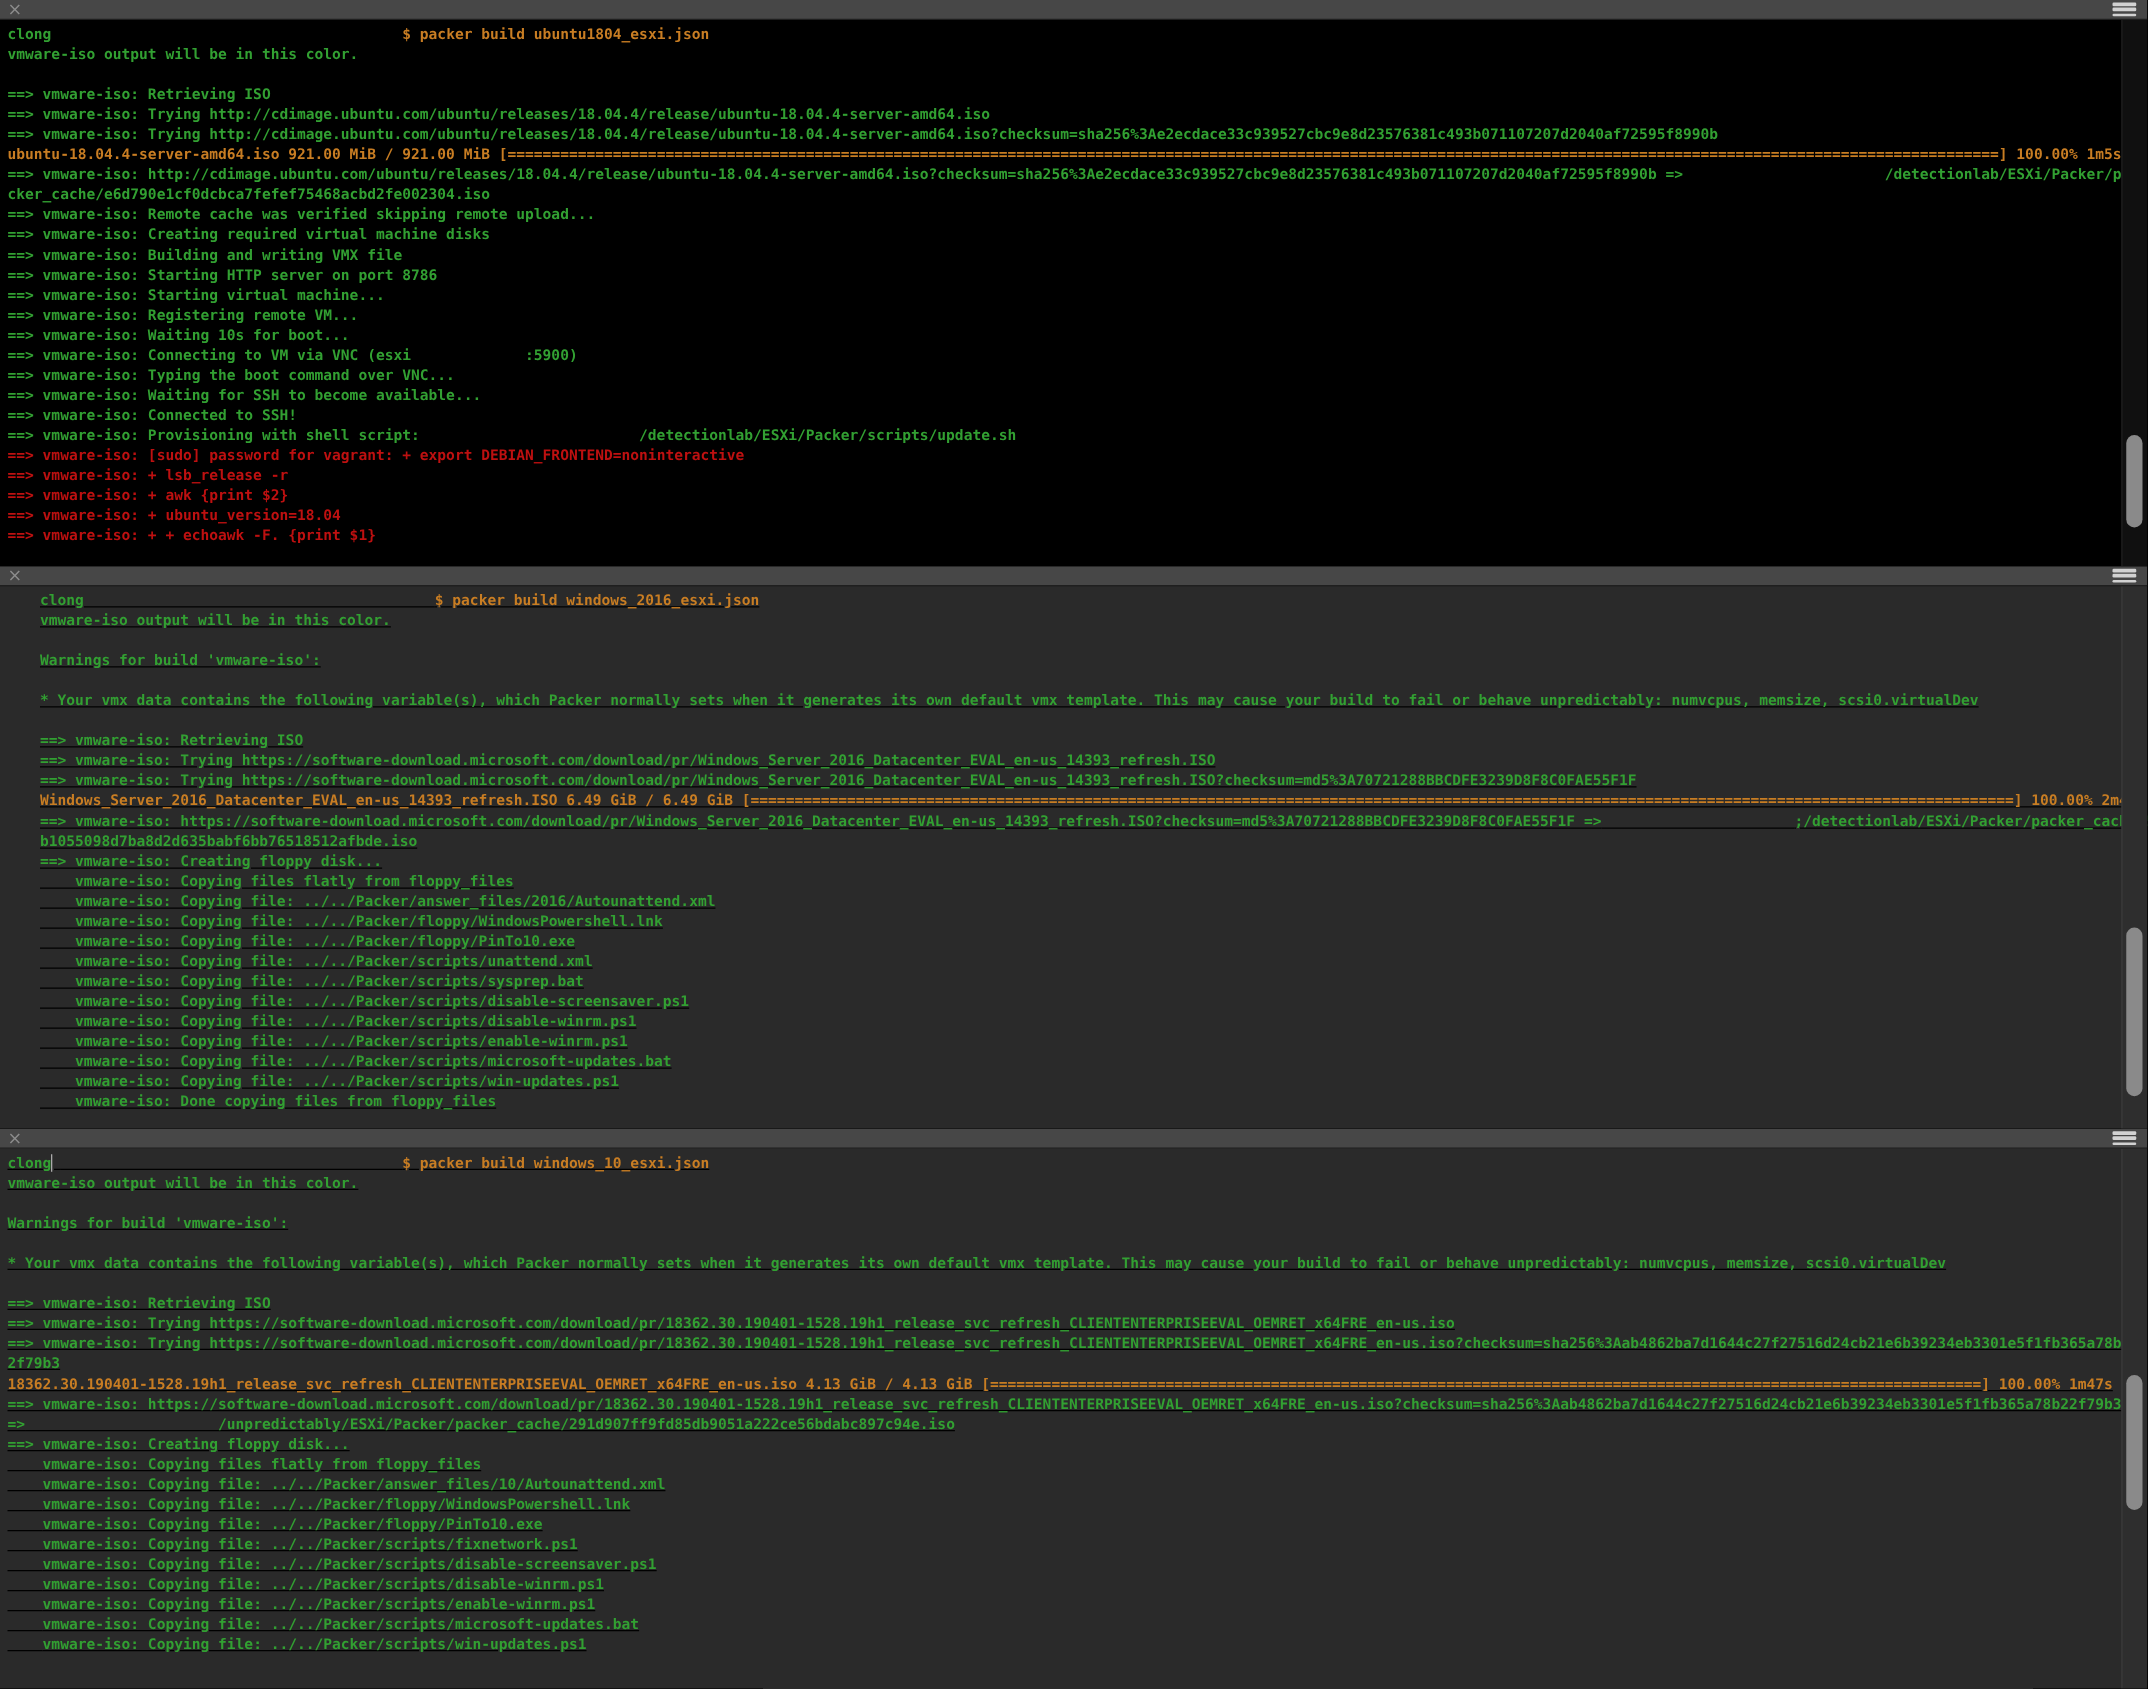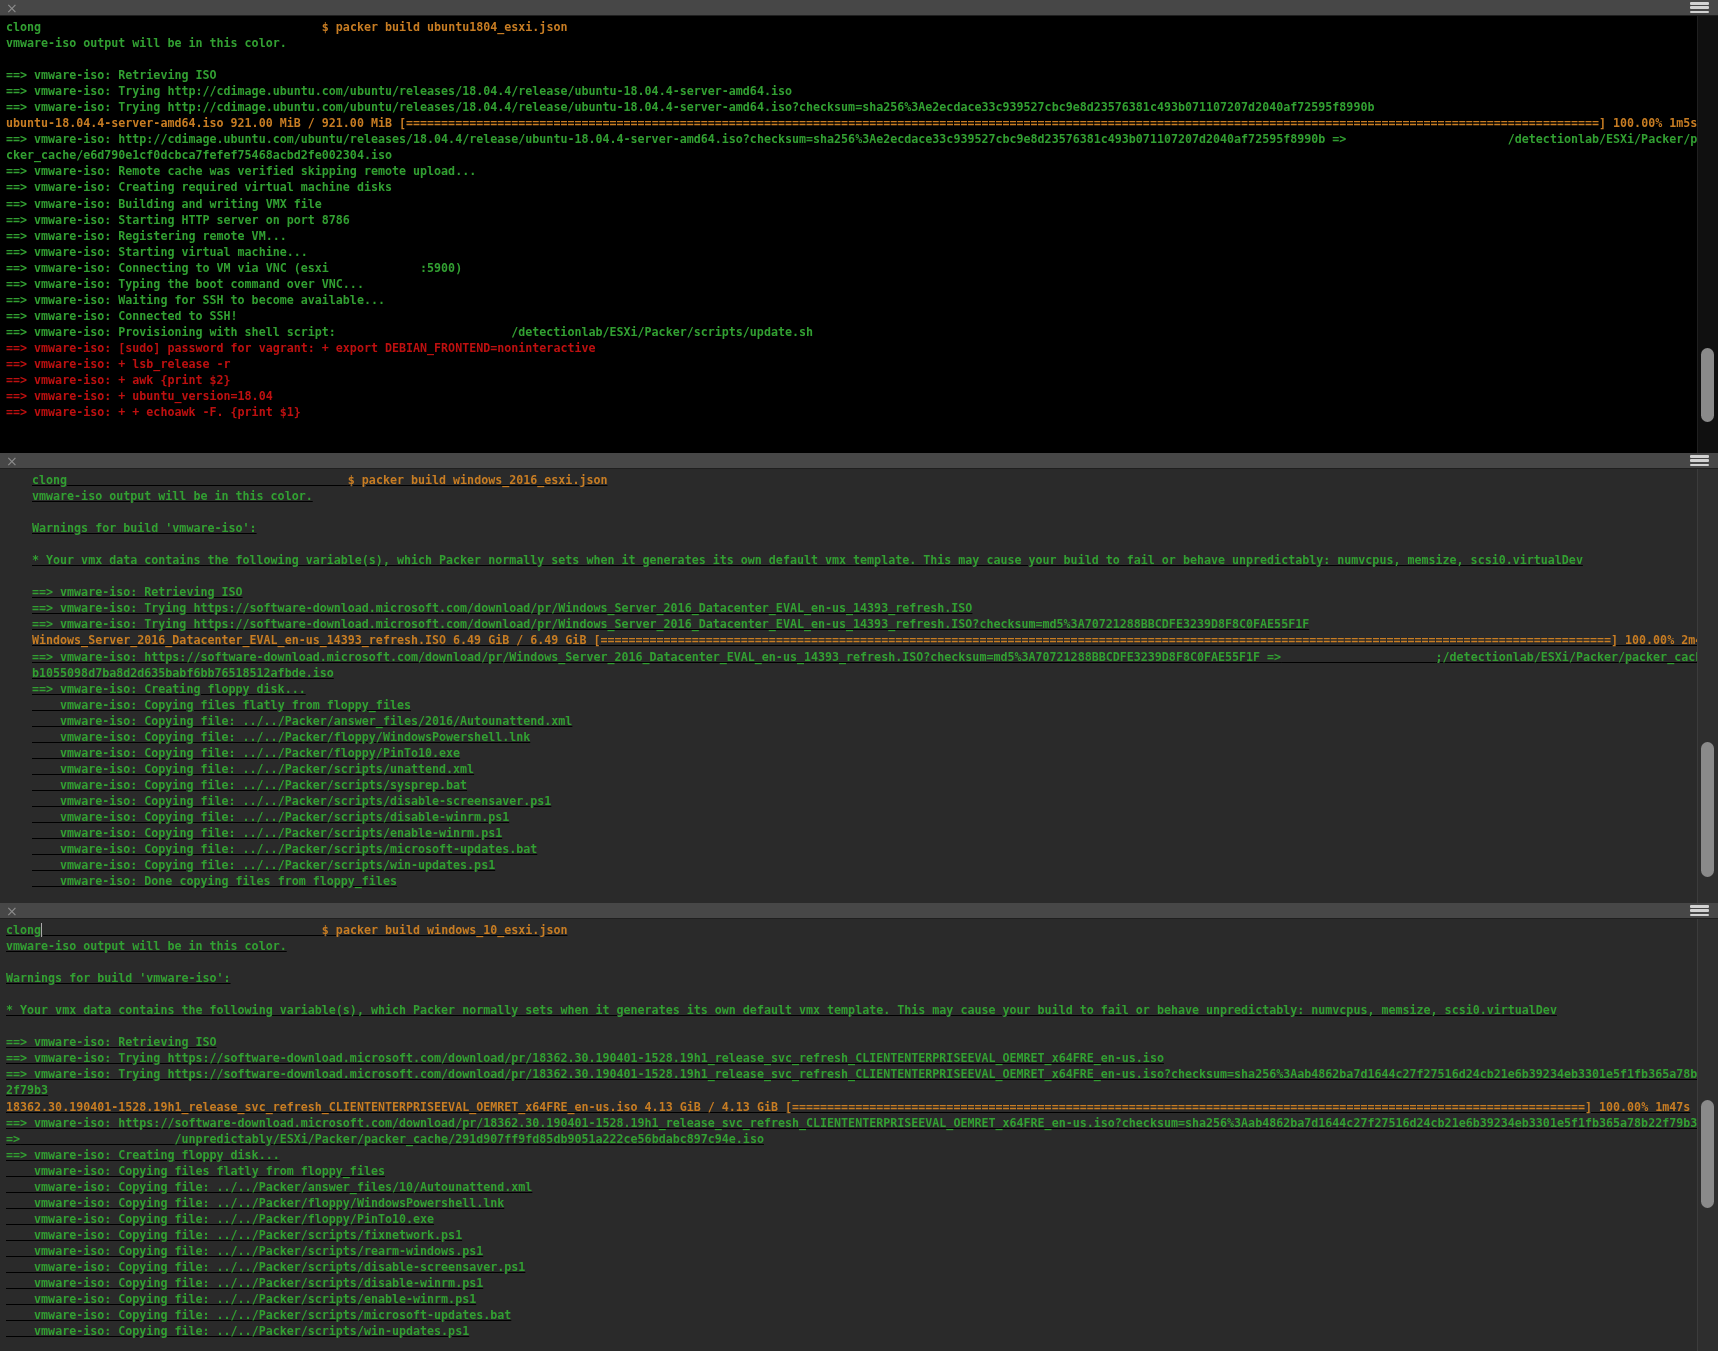--- a/index.html
+++ b/index.html
@@ -53,22 +53,23 @@
         <div class="line"></div>
         <div class="line"><span style="color: rgb(50, 160, 50);">==&gt; vmware-iso: Retrieving ISO</span></div>
         <div class="line"><span style="color: rgb(50, 160, 50);">==&gt; vmware-iso: Trying http://cdimage.ubuntu.com/ubuntu/releases/18.04.4/release/ubuntu-18.04.4-server-amd64.iso</span></div>
         <div class="line"><span style="color: rgb(50, 160, 50);">==&gt; vmware-iso: Trying http://cdimage.ubuntu.com/ubuntu/releases/18.04.4/release/ubuntu-18.04.4-server-amd64.iso?checksum=sha256%3Ae2ecdace33c939527cbc9e8d23576381c493b071107207d2040af72595f8990b</span></div>
         <div class="line"><span style="color: rgb(200, 125, 35);">ubuntu-18.04.4-server-amd64.iso 921.00 MiB / 921.00 MiB [</span><span style="color: rgb(200, 125, 35);">==========================================================================================================================================================================</span><span style="color: rgb(200, 125, 35);">] 100.00% 1m5s</span></div>
         <div class="line"><span style="color: rgb(50, 160, 50);">==&gt; vmware-iso: http://cdimage.ubuntu.com/ubuntu/releases/18.04.4/release/ubuntu-18.04.4-server-amd64.iso?checksum=sha256%3Ae2ecdace33c939527cbc9e8d23576381c493b071107207d2040af72595f8990b =&gt;</span><span style="color: rgb(50, 160, 50);">                       </span><span style="color: rgb(50, 160, 50);">/detectionlab/ESXi/Packer/packer_cache/e6d790e1cf0dcbca7fefef75468acbd2fe002304.iso</span></div>
         <div class="line"><span style="color: rgb(50, 160, 50);">==&gt; vmware-iso: Remote cache was verified skipping remote upload...</span></div>
         <div class="line"><span style="color: rgb(50, 160, 50);">==&gt; vmware-iso: Creating required virtual machine disks</span></div>
         <div class="line"><span style="color: rgb(50, 160, 50);">==&gt; vmware-iso: Building and writing VMX file</span></div>
         <div class="line"><span style="color: rgb(50, 160, 50);">==&gt; vmware-iso: Starting HTTP server on port 8786</span></div>
+        <div class="line"><span style="color: rgb(50, 160, 50);">==&gt; vmware-iso: Starting virtual machine...</span></div>
         <div class="line"><span style="color: rgb(50, 160, 50);">==&gt; vmware-iso: Registering remote VM...</span></div>
-        <div class="line"><span style="color: rgb(50, 160, 50);">==&gt; vmware-iso: Starting virtual machine...</span></div>
+        <div class="line"><span style="color: rgb(50, 160, 50);">==&gt; vmware-iso: Waiting 10s for boot...</span></div>
         <div class="line"><span style="color: rgb(50, 160, 50);">==&gt; vmware-iso: Connecting to VM via VNC (esxi</span><span style="color: rgb(50, 160, 50);">             </span><span style="color: rgb(50, 160, 50); margin-top: 47px;">:5900)</span></div>
         <div class="line"><span style="color: rgb(50, 160, 50);">==&gt; vmware-iso: Typing the boot command over VNC...</span></div>
         <div class="line"><span style="color: rgb(50, 160, 50);">==&gt; vmware-iso: Waiting for SSH to become available...</span></div>
         <div class="line"><span style="color: rgb(50, 160, 50);">==&gt; vmware-iso: Connected to SSH!</span></div>
         <div class="line"><span style="color: rgb(50, 160, 50);">==&gt; vmware-iso: Provisioning with shell script:</span><span style="color: rgb(50, 160, 50);">                       </span><span style="color: rgb(50, 160, 50); margin-left: 14px;">/detectionlab/ESXi/Packer/scripts/update.sh</span></div>
         <div class="line"><span style="color: rgb(190, 16, 16);">==&gt; vmware-iso: [sudo] password for vagrant: + export DEBIAN_FRONTEND=noninteractive</span></div>
         <div class="line"><span style="color: rgb(190, 16, 16);">==&gt; vmware-iso: + lsb_release -r</span></div>
         <div class="line"><span style="color: rgb(190, 16, 16);">==&gt; vmware-iso: + awk {print $2}</span></div>
         <div class="line"><span style="color: rgb(190, 16, 16);">==&gt; vmware-iso: + ubuntu_version=18.04</span></div>
         <div class="line"><span style="color: rgb(190, 16, 16);">==&gt; vmware-iso: + + echoawk -F. {print $1}</span></div>
@@ -139,21 +140,20 @@
         <div class="line"><span style="color: rgb(50, 160, 50);">==&gt; vmware-iso: Trying https://software-download.microsoft.com/download/pr/18362.30.190401-1528.19h1_release_svc_refresh_CLIENTENTERPRISEEVAL_OEMRET_x64FRE_en-us.iso?checksum=sha256%3Aab4862ba7d1644c27f27516d24cb21e6b39234eb3301e5f1fb365a78b22f79b3</span></div>
         <div class="line"><span style="color: rgb(200, 125, 35);">18362.30.190401-1528.19h1_release_svc_refresh_CLIENTENTERPRISEEVAL_OEMRET_x64FRE_en-us.iso 4.13 GiB / 4.13 GiB [</span><span style="color: rgb(200, 125, 35);">=================================================================================================================</span><span style="color: rgb(200, 125, 35);">] 100.00% 1m47s</span></div>
         <div class="line"><span style="color: rgb(50, 160, 50);">==&gt; vmware-iso: https://software-download.microsoft.com/download/pr/18362.30.190401-1528.19h1_release_svc_refresh_CLIENTENTERPRISEEVAL_OEMRET_x64FRE_en-us.iso?checksum=sha256%3Aab4862ba7d1644c27f27516d24cb21e6b39234eb3301e5f1fb365a78b22f79b3</span></div>
         <div class="line"><span style="color: rgb(50, 160, 50);">=&gt;</span><span style="color: rgb(50, 160, 50);">                      </span><span style="color: rgb(50, 160, 50);">/unpredictably/ESXi/Packer/packer_cache/291d907ff9fd85db9051a222ce56bdabc897c94e.iso</span></div>
         <div class="line"><span style="color: rgb(50, 160, 50);">==&gt; vmware-iso: Creating floppy disk...</span></div>
         <div class="line"><span style="color: rgb(50, 160, 50);">    vmware-iso: Copying files flatly from floppy_files</span></div>
         <div class="line"><span style="color: rgb(50, 160, 50);">    vmware-iso: Copying file: ../../Packer/answer_files/10/Autounattend.xml</span></div>
         <div class="line"><span style="color: rgb(50, 160, 50);">    vmware-iso: Copying file: ../../Packer/floppy/WindowsPowershell.lnk</span></div>
         <div class="line"><span style="color: rgb(50, 160, 50);">    vmware-iso: Copying file: ../../Packer/floppy/PinTo10.exe</span></div>
         <div class="line"><span style="color: rgb(50, 160, 50);">    vmware-iso: Copying file: ../../Packer/scripts/fixnetwork.ps1</span></div>
-        <div class="line"><span style="color: rgb(50, 160, 50);">    vmware-iso: Copying file: ../../Packer/scripts/rearm-windows.ps1</span></div>
         <div class="line"><span style="color: rgb(50, 160, 50);">    vmware-iso: Copying file: ../../Packer/scripts/disable-screensaver.ps1</span></div>
         <div class="line"><span style="color: rgb(50, 160, 50);">    vmware-iso: Copying file: ../../Packer/scripts/disable-winrm.ps1</span></div>
         <div class="line"><span style="color: rgb(50, 160, 50);">    vmware-iso: Copying file: ../../Packer/scripts/enable-winrm.ps1</span></div>
         <div class="line"><span style="color: rgb(50, 160, 50);">    vmware-iso: Copying file: ../../Packer/scripts/microsoft-updates.bat</span></div>
         <div class="line"><span style="color: rgb(50, 160, 50);">    vmware-iso: Copying file: ../../Packer/scripts/win-updates.ps1</span></div>
         <div class="scrollbar">
           <div class="thumb" style="top: 42%; height: 25%;"></div>
         </div>
       </div>
     </div>

